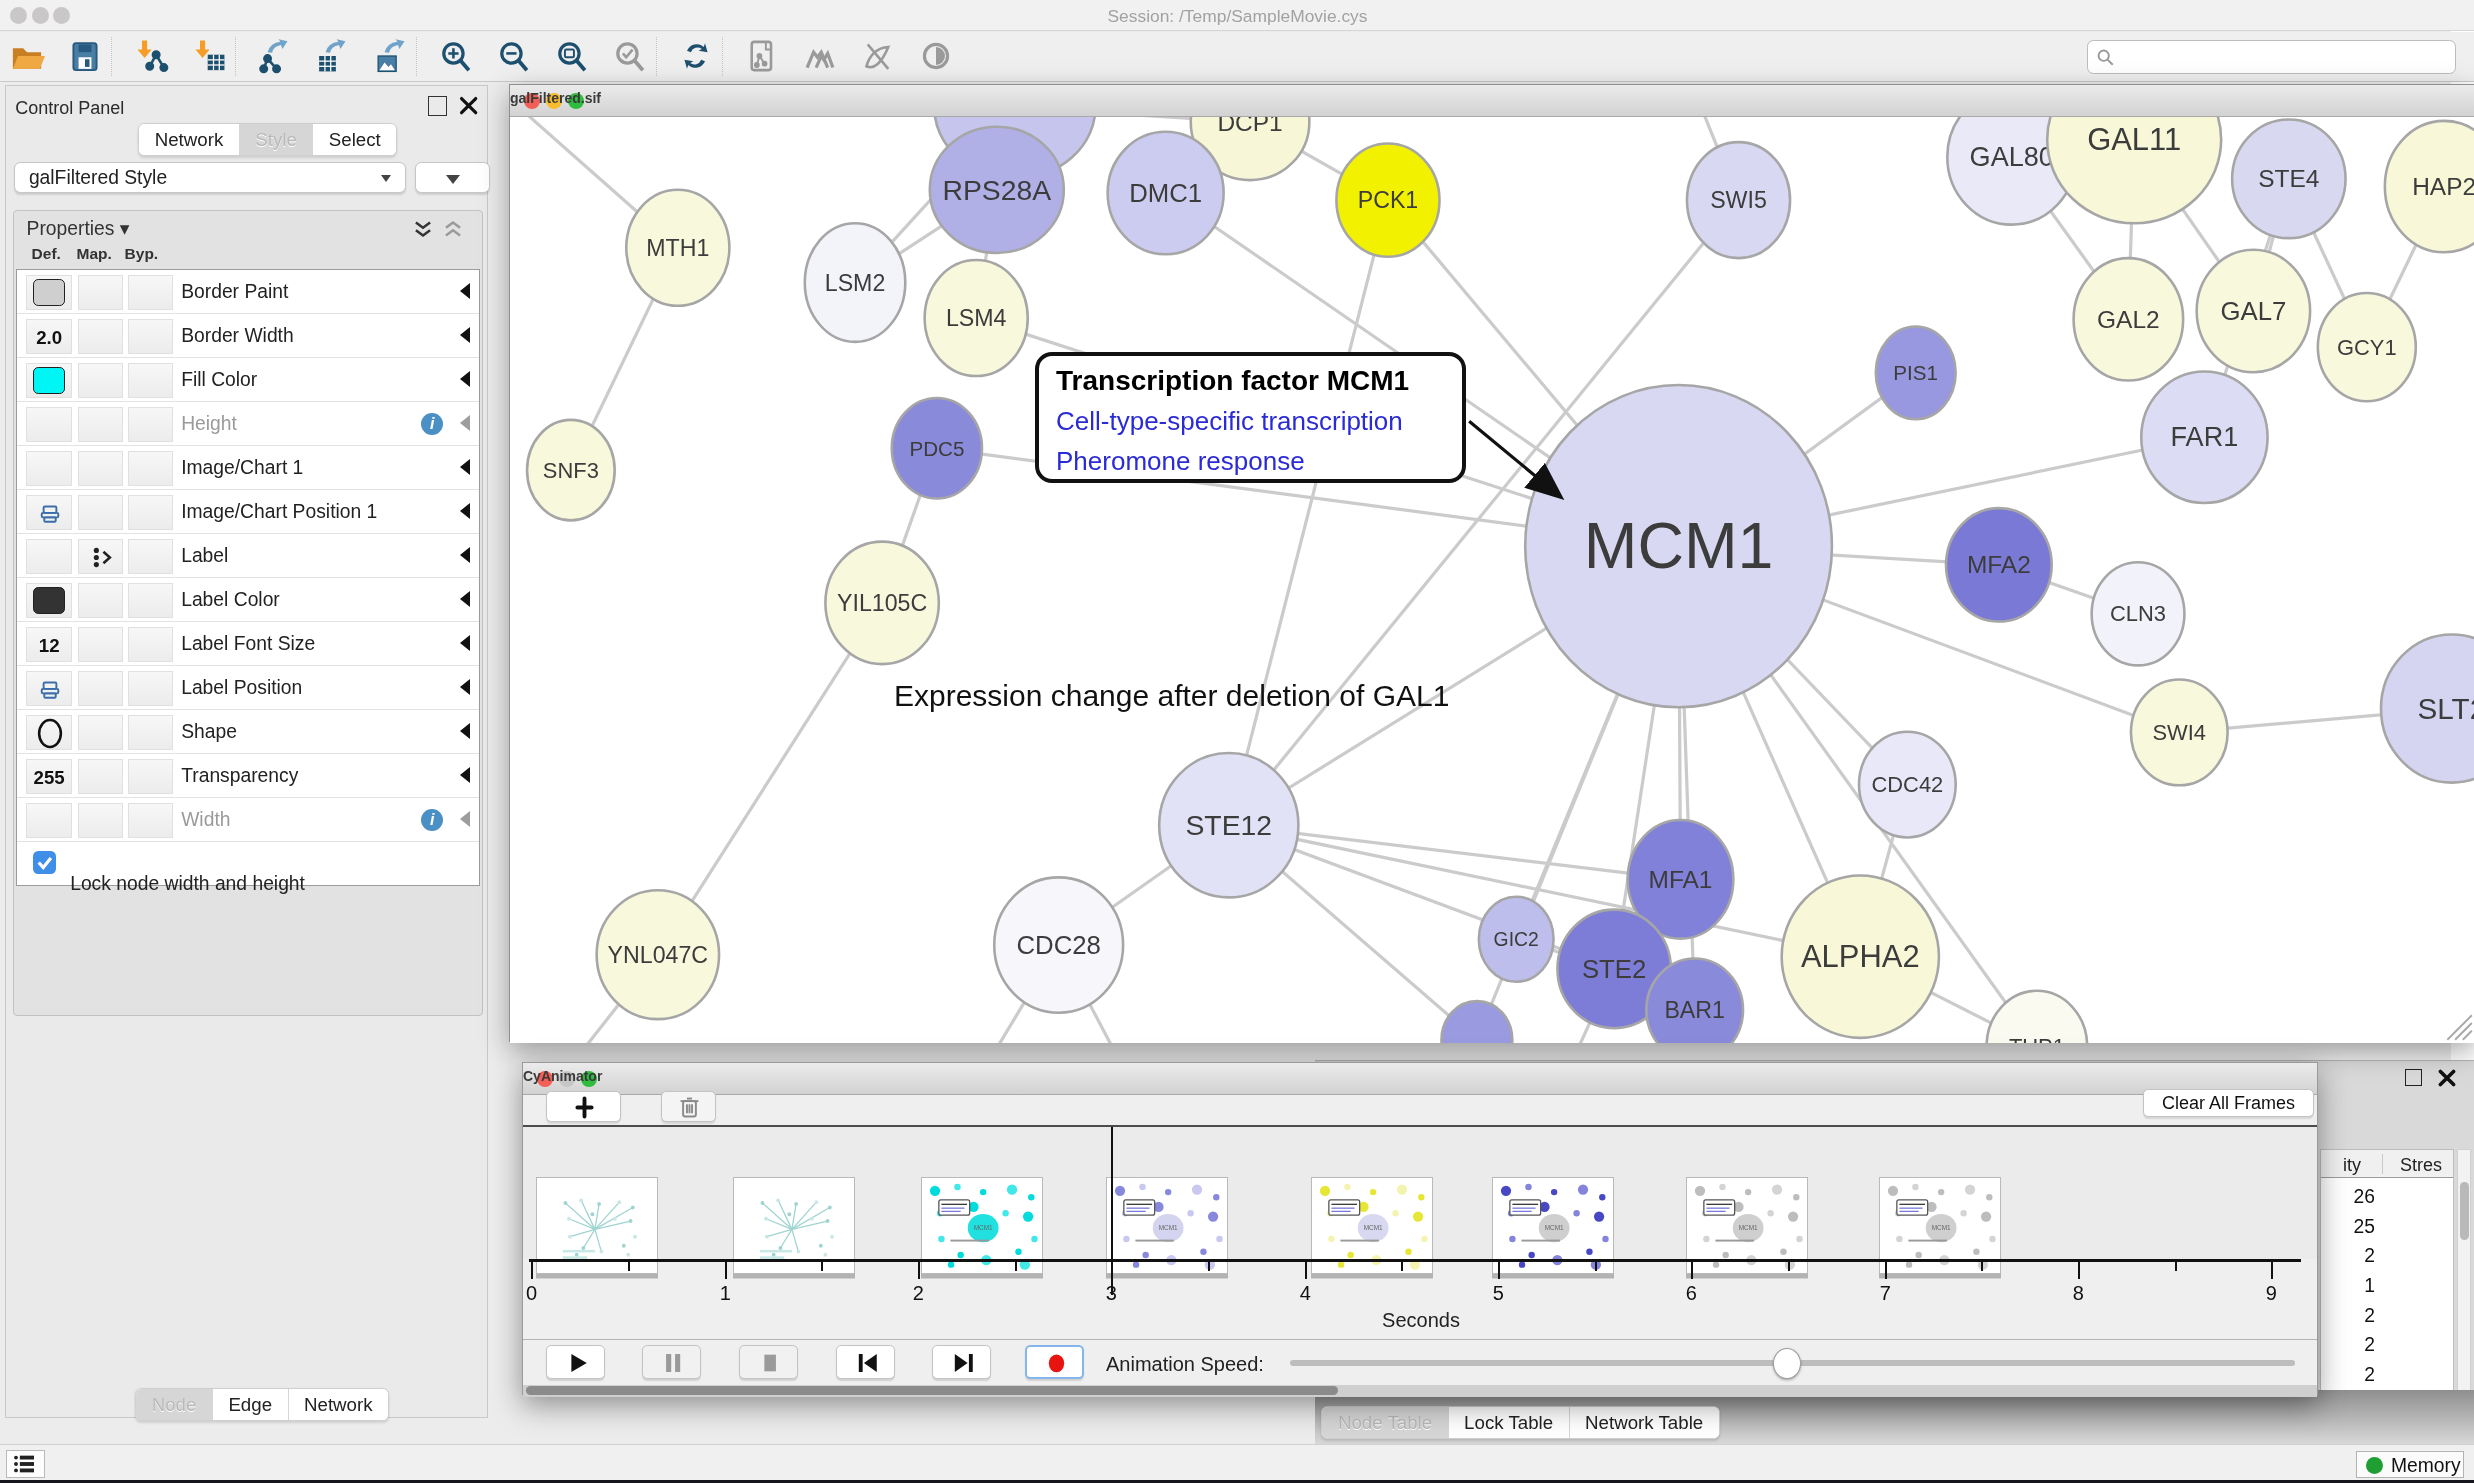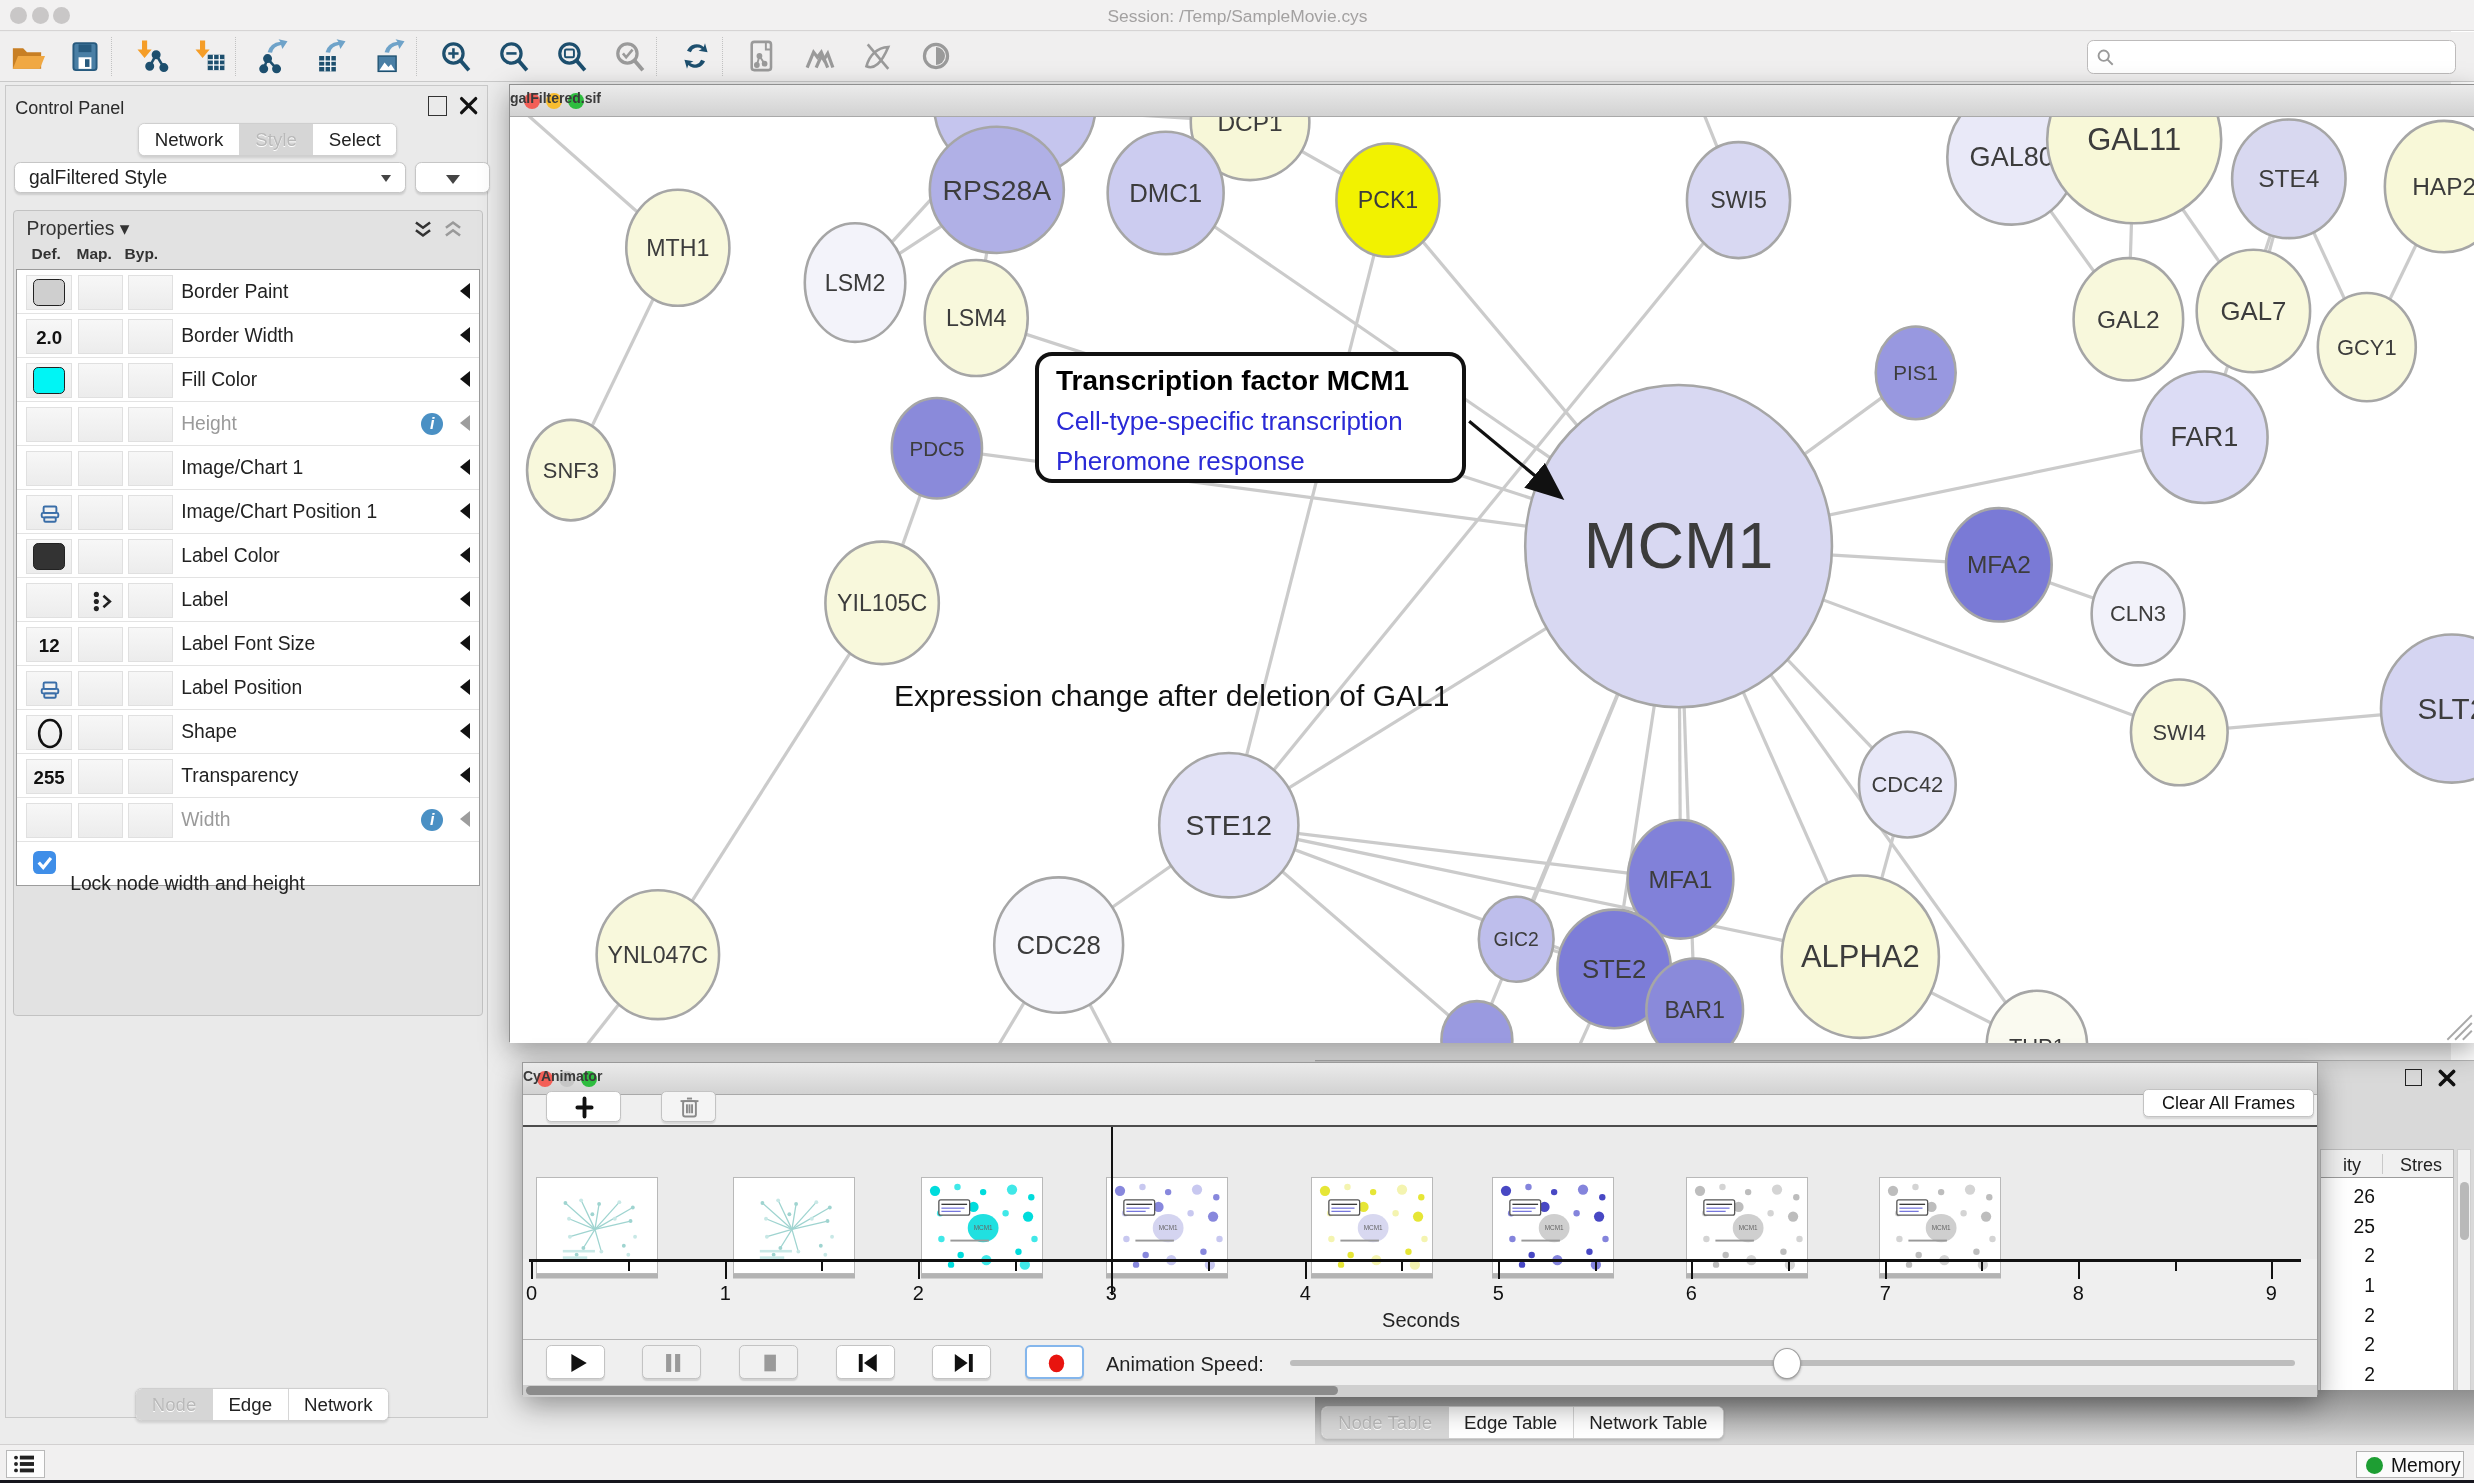--- a/index.html
+++ b/index.html
@@ -324,40 +324,40 @@
                   <rect x="23" y="26" width="26" height="7" rx="2"></rect>
                   <rect x="27" y="33" width="18" height="7" rx="2"></rect>
                 </g>
               </svg></div>
             <div class="prop-cell prop-map"></div>
             <div class="prop-cell prop-byp"></div>
             <div class="prop-name">Image/Chart Position 1</div>
             <div class="tri-left"></div>
           </div>
           <div class="prop-row">
-            <div class="prop-cell prop-def">
-              <div class="swatch" style="background:#333333"></div>
-            </div>
-            <div class="prop-cell prop-map"></div>
-            <div class="prop-cell prop-byp"></div>
-            <div class="prop-name">Label Color</div>
-            <div class="tri-left"></div>
-          </div>
-          <div class="prop-row">
             <div class="prop-cell prop-def"></div>
             <div class="prop-cell prop-map"><svg width="45" height="35" viewBox="0 0 70 54">
                 <g fill="#222">
                   <circle cx="27" cy="16" r="4"></circle>
                   <circle cx="27" cy="27" r="4"></circle>
                   <circle cx="27" cy="38" r="4"></circle>
                 </g>
                 <path d="M38 18 L48 27 L38 36" fill="none" stroke="#222" stroke-width="4"></path>
               </svg></div>
             <div class="prop-cell prop-byp"></div>
             <div class="prop-name">Label</div>
+            <div class="tri-left"></div>
+          </div>
+          <div class="prop-row">
+            <div class="prop-cell prop-def">
+              <div class="swatch" style="background:#333333"></div>
+            </div>
+            <div class="prop-cell prop-map"></div>
+            <div class="prop-cell prop-byp"></div>
+            <div class="prop-name">Label Color</div>
             <div class="tri-left"></div>
           </div>
           <div class="prop-row">
             <div class="prop-cell prop-def">
               <div class="defnum">12</div>
             </div>
             <div class="prop-cell prop-map"></div>
             <div class="prop-cell prop-byp"></div>
             <div class="prop-name">Label Font Size</div>
             <div class="tri-left"></div>
@@ -438,21 +438,21 @@
           <div class="tp-val" style="left: 0px; top: 244px;">2</div>
           <div class="tp-val" style="left: 0px; top: 273px;">2</div>
         </div>
     </div>
     <div class="abs" id="tp-scroll">
         <div class="abs" id="tp-thumb"></div>
       </div>
     <div class="abs" id="tp-grad"></div>
     <div class="abs seg" id="tp-tabs">
         <div class="seg-item seg-sel">Node Table</div>
-        <div class="seg-item">Edge Table</div>
+        <div class="seg-item">Lock Table</div>
         <div class="seg-item">Network Table</div>
       </div>
   </div>
 
   <div class="abs" id="net-window">
     <div class="mac-titlebar">
       <div class="tl-sm tl-red" style="left:14px"></div>
       <div class="tl-sm tl-yellow" style="left:36px"></div>
       <div class="tl-sm tl-green" style="left:58px"></div>
       <div class="mac-title">galFiltered.sif</div>

